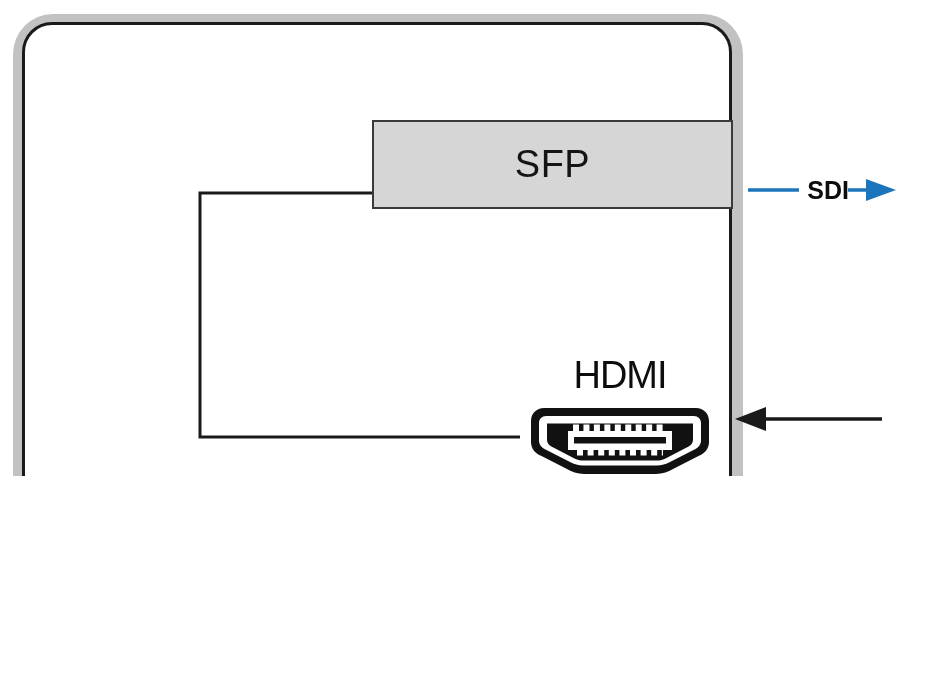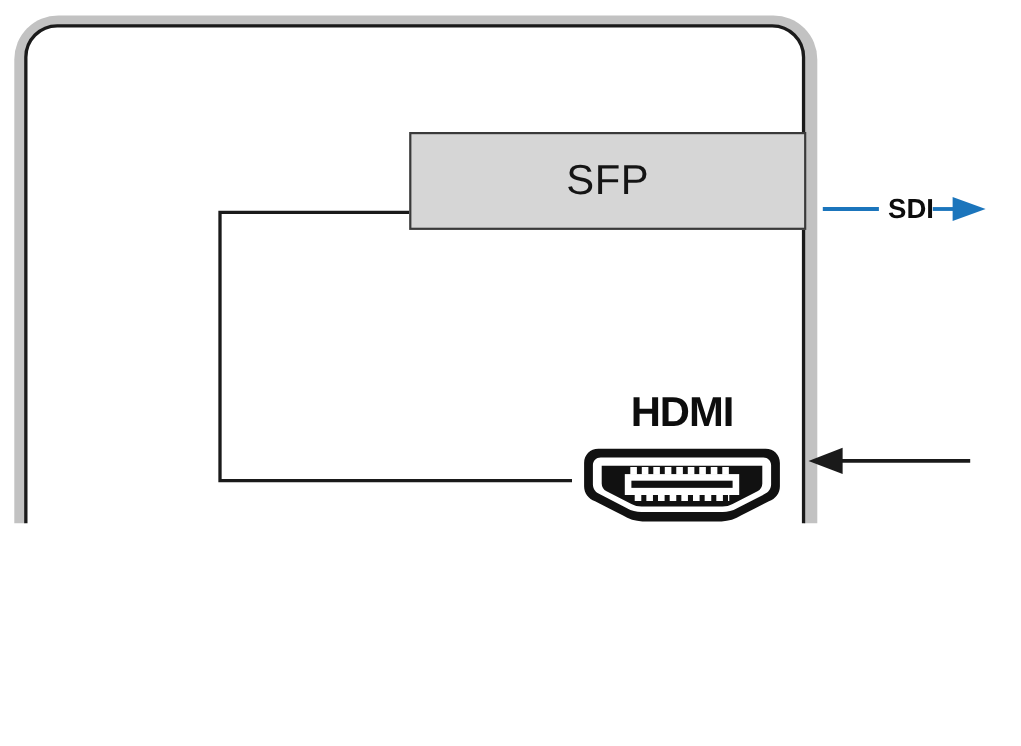--- a/index.html
+++ b/index.html
@@ -69,21 +69,21 @@
     letter-spacing: 0.5px;
   }
   
   .hdmi-label {
     position: absolute;
     left: 530px;
     top: 354px;
     width: 180px;
     text-align: center;
     font-size: 38px;
-    font-weight: 700;
+    font-weight: 400;
     letter-spacing: -1px;
     color: #0d0d0d;
     z-index: 4;
   }
   
   .hdmi-icon-wrap {
     position: absolute;
     left: 530px;
     top: 407px;
     width: 180px;

